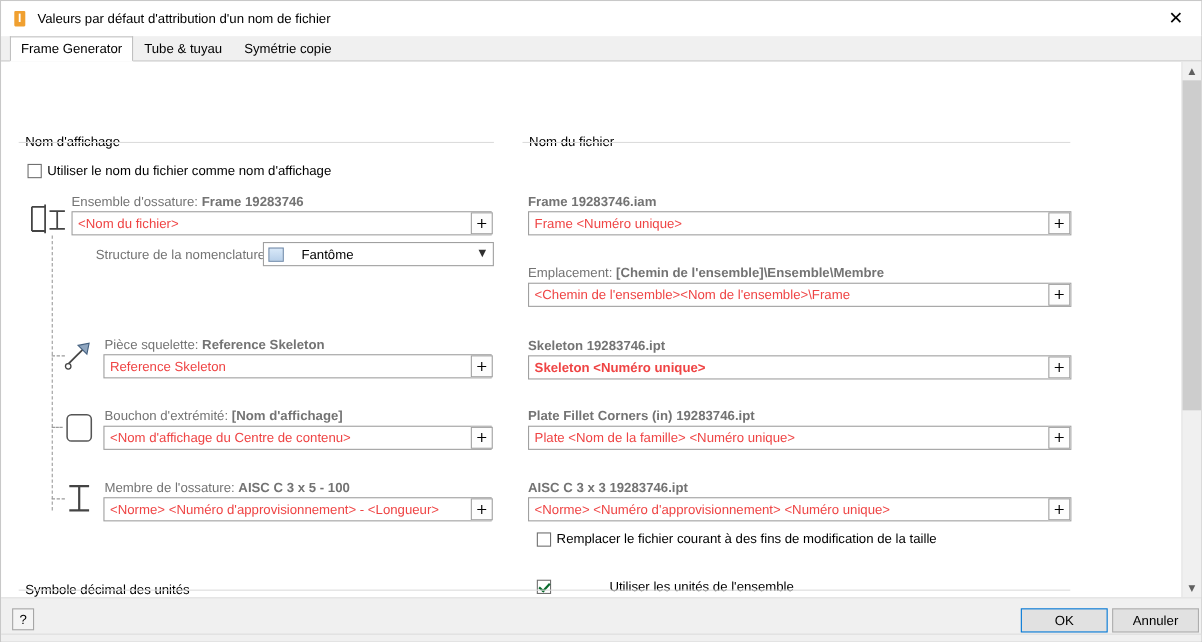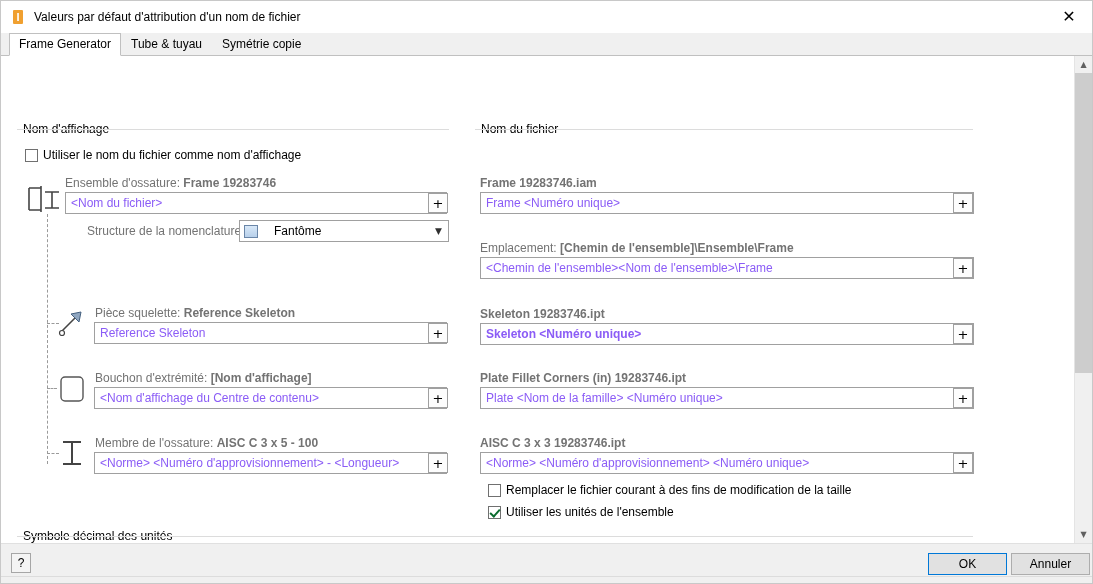--- a/index.html
+++ b/index.html
@@ -165,21 +165,21 @@
   .lbl { font-size: 12px; color: #737373; white-space: nowrap; }
   .lbl b { font-weight: bold; }
 
   .textbox {
     position: absolute;
     height: 22px;
     box-sizing: border-box;
     border: 1px solid #a0a0a0;
     background: #ffffff;
     font-size: 12px;
-    color: #8b5cf6;
+    color: #ef4444;
     padding: 3px 5px;
     line-height: 15px;
     overflow: hidden;
     white-space: nowrap;
   }
   .plusbtn {
     position: absolute;
     width: 20px;
     height: 20px;
     box-sizing: border-box;
@@ -391,21 +391,21 @@
       <div class="group-label" style="left:476px; top:66px;">Nom du fichier</div>
       <div class="group-line" style="left:474px; top:73px; width:498px;"></div>
 
       <div class="abs lbl" style="left:479px; top:120px;">
         <b>Frame 19283746.iam</b>
       </div>
       <div class="textbox" style="left:479px; top:136px; width:494px;">Frame &lt;Numéro unique&gt;</div>
       <div class="plusbtn" style="left:952px; top:137px;">+</div>
 
       <div class="abs lbl" style="left:479px; top:185px;">
-        <span>Emplacement: </span><b>[Chemin de l'ensemble]\Ensemble\Frame</b>
+        <span>Emplacement: </span><b>[Chemin de l'ensemble]\Ensemble\Membre</b>
       </div>
       <div class="textbox" style="left:479px; top:201px; width:494px;">&lt;Chemin de l'ensemble&gt;&lt;Nom de l'ensemble&gt;\Frame</div>
       <div class="plusbtn" style="left:952px; top:202px;">+</div>
 
       <div class="abs lbl" style="left:479px; top:251px;">
         <b>Skeleton 19283746.ipt</b>
       </div>
       <div class="textbox" style="left:479px; top:267px; width:494px;font-weight:bold;">Skeleton &lt;Numéro unique&gt;</div>
       <div class="plusbtn" style="left:952px; top:268px;">+</div>
 
@@ -418,21 +418,21 @@
       <div class="abs lbl" style="left:479px; top:380px;">
         <b>AISC C 3 x 3 19283746.ipt</b>
       </div>
       <div class="textbox" style="left:479px; top:396px; width:494px;">&lt;Norme&gt; &lt;Numéro d'approvisionnement&gt; &lt;Numéro unique&gt;</div>
       <div class="plusbtn" style="left:952px; top:397px;">+</div>
 
       <div class="cbwrap" style="left:487px; top:427px;">
         <span class="cbox"></span>
         <span>Remplacer le fichier courant à des fins de modification de la taille</span>
       </div>
-      <div class="cbwrap" style="left:487px; top:449px;">
+      <div class="cbwrap" style="left:487px; top:470px;gap:48px;">
         <span class="cbox checked"></span>
         <span>Utiliser les unités de l'ensemble</span>
       </div>
 
       <div class="group-label" style="left:18px; top:473px;">Symbole décimal des unités</div>
       <div class="group-line" style="left:16px; top:480px; width:956px;"></div>
 
     </div>
 
     <div class="scrollbar">

